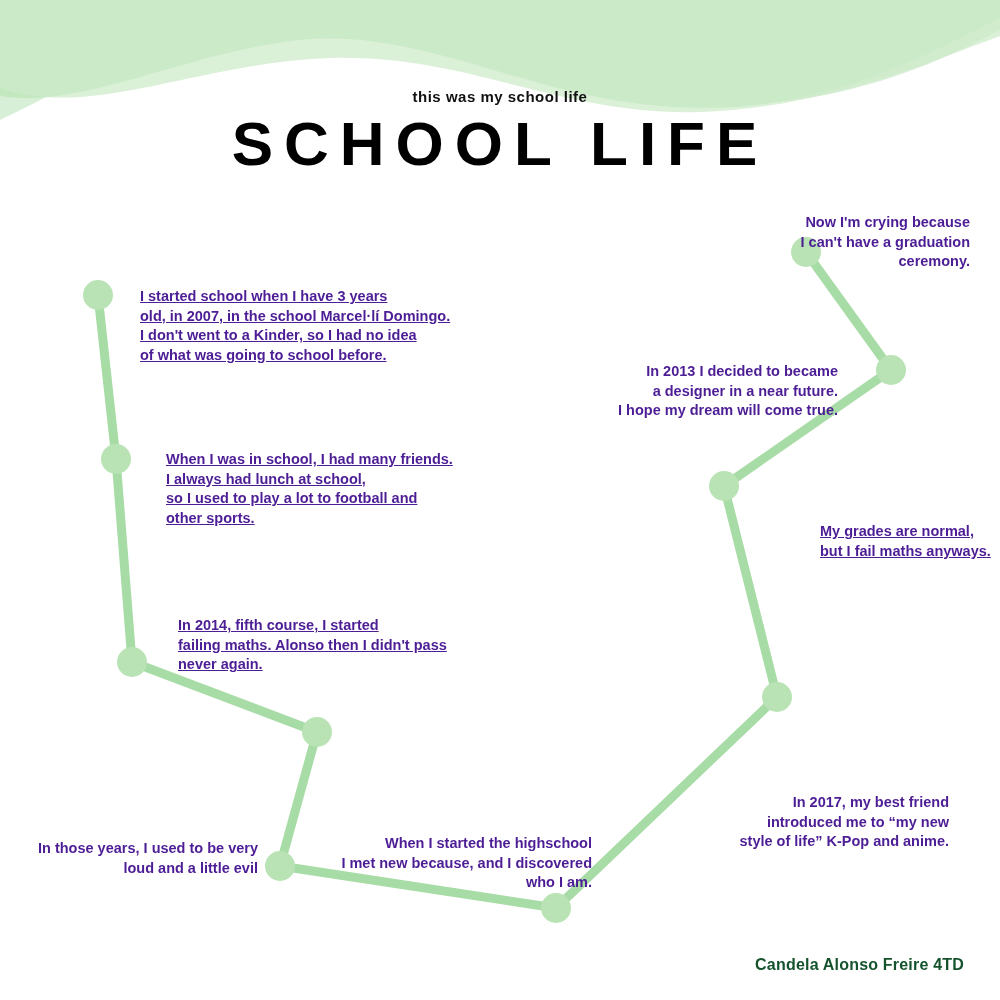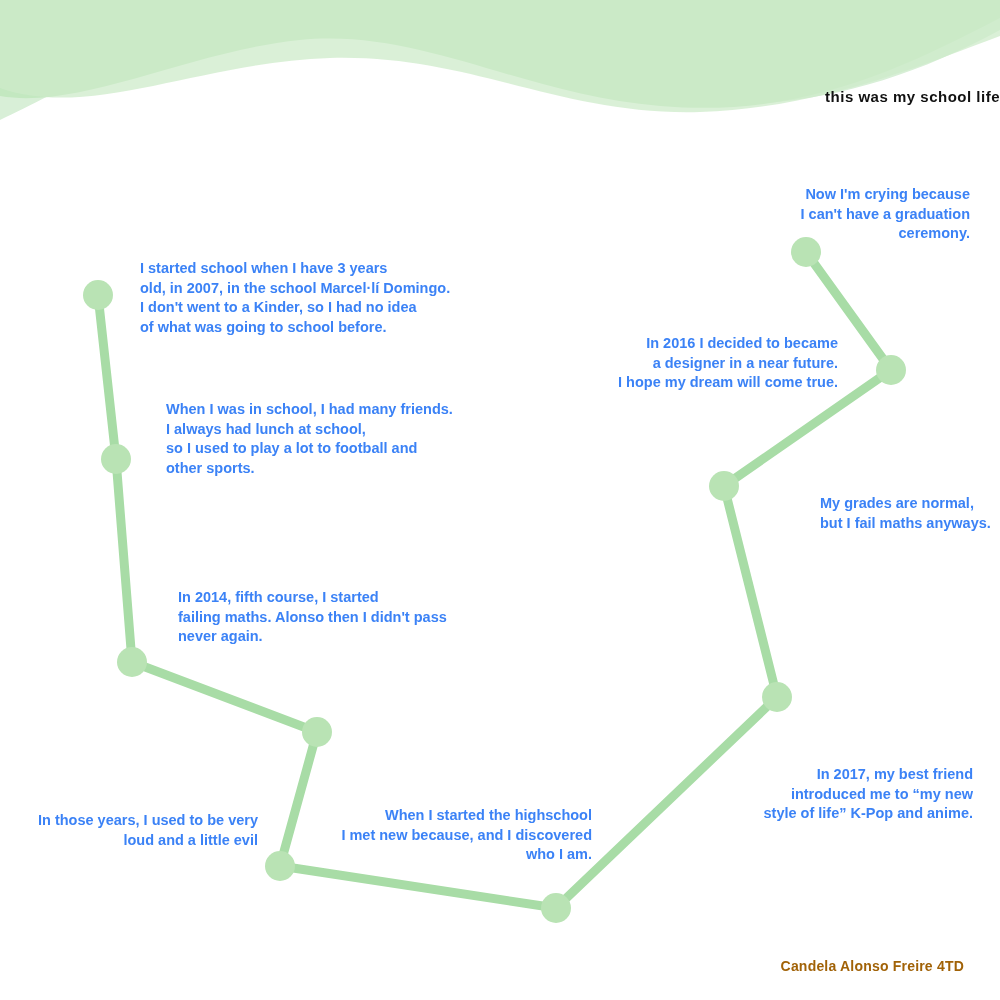--- a/index.html
+++ b/index.html
@@ -27,21 +27,21 @@
     top: 0;
     left: 0;
     width: 1000px;
     height: 1000px;
   }
   .header {
     position: absolute;
     top: 88px;
     left: 0;
     width: 1000px;
-    text-align: right;
+    text-align: center;
     z-index: 5;
   }
   .kicker {
     font-size: 15px;
     font-weight: bold;
     letter-spacing: 0.5px;
     color: #111111;
     margin: 0 0 6px 0;
   }
   .title {
@@ -50,50 +50,52 @@
     letter-spacing: 11px;
     color: #000000;
     margin: 0;
     line-height: 1.05;
   }
   .note {
     position: absolute;
     font-size: 14.5px;
     font-weight: bold;
     line-height: 1.36;
-    color: #3b82f6;
+    color: #4c1d95;
     z-index: 4;
     white-space: pre-line;
+    margin-top: 28px;
   }
   .note.right { text-align: right; }
-  .note.left { text-align: left; }
+  .note.left { text-align: left; text-decoration: underline; }
   .credit {
     position: absolute;
     right: 36px;
     bottom: 26px;
-    font-size: 14px;
+    font-size: 16px;
     font-weight: bold;
-    color: #a16207;
+    color: #14532d;
     letter-spacing: 0.2px;
     z-index: 6;
   }
 </style>
 </head>
 <body>
 
 <div id="canvas">
 
   <svg id="wave-bg" viewBox="0 0 1000 220" preserveAspectRatio="none">
     <path d="M0,0 L1000,0 L1000,30 C880,95 760,120 620,96 C480,72 380,10 250,26 C150,38 60,92 0,120 Z" fill="#d8efd7"></path>
     <path d="M0,0 L1000,0 L1000,18 C900,70 800,118 660,106 C520,94 420,28 300,40 C190,51 80,110 0,96 Z" fill="#c3e8c0"></path>
     <path d="M0,88 C90,120 200,62 330,58 C470,54 560,116 700,112 C820,108 920,66 1000,36 L1000,0 L0,0 Z" fill="#cdebca" opacity="0.75"></path>
   </svg>
 
   <div class="header">
     <p class="kicker">this was my school life</p>
+    <h1 class="title">SCHOOL LIFE</h1>
   </div>
 
   <svg id="timeline-svg" viewBox="0 0 1000 1000">
     <polyline id="timeline-path" fill="none" stroke="#a8dca6" stroke-width="9" stroke-linecap="round" stroke-linejoin="round" points="98,295 116,459 132,662 317,732 280,866 556,908 777,697 724,486 891,370 806,252"></polyline>
     <g id="timeline-nodes">
         <circle cx="98" cy="295" r="15" fill="#b9e3b4"></circle>
         <circle cx="116" cy="459" r="15" fill="#b9e3b4"></circle>
         <circle cx="132" cy="662" r="15" fill="#b9e3b4"></circle>
         <circle cx="317" cy="732" r="15" fill="#b9e3b4"></circle>
         <circle cx="280" cy="866" r="15" fill="#b9e3b4"></circle>
@@ -103,38 +105,38 @@
         <circle cx="891" cy="370" r="15" fill="#b9e3b4"></circle>
         <circle cx="806" cy="252" r="15" fill="#b9e3b4"></circle>
       </g>
   </svg>
 
   <div id="notes-layer">
       <div class="note left" style="left: 140px; top: 259px; width: 340px;">I started school when I have 3 years
 old, in 2007, in the school Marcel·lí Domingo.
 I don't went to a Kinder, so I had no idea
 of what was going to school before.</div>
-      <div class="note left" style="left: 166px; top: 400px; width: 330px;">When I was in school, I had many friends.
+      <div class="note left" style="left: 166px; top: 422px; width: 330px;">When I was in school, I had many friends.
 I always had lunch at school,
 so I used to play a lot to football and
 other sports.</div>
       <div class="note left" style="left: 178px; top: 588px; width: 300px;">In 2014, fifth course, I started
 failing maths. Alonso then I didn't pass
 never again.</div>
       <div class="note right" style="left: 18px; top: 811px; width: 240px;">In those years, I used to be very
 loud and a little evil</div>
       <div class="note right" style="left: 330px; top: 806px; width: 262px;">When I started the highschool
 I met new because, and I discovered
 who I am.</div>
-      <div class="note right" style="left: 693px; top: 765px; width: 280px;">In 2017, my best friend
+      <div class="note right" style="left: 669px; top: 765px; width: 280px;">In 2017, my best friend
 introduced me to “my new
 style of life” K-Pop and anime.</div>
       <div class="note left" style="left: 820px; top: 494px; width: 220px;">My grades are normal,
 but I fail maths anyways.</div>
-      <div class="note right" style="left: 580px; top: 334px; width: 258px;">In 2016 I decided to became
+      <div class="note right" style="left: 580px; top: 334px; width: 258px;">In 2013 I decided to became
 a designer in a near future.
 I hope my dream will come true.</div>
       <div class="note right" style="left: 710px; top: 185px; width: 260px;">Now I'm crying because
 I can't have a graduation
 ceremony.</div>
     </div>
 
   <div class="credit">Candela Alonso Freire 4TD</div>
 
 </div>

